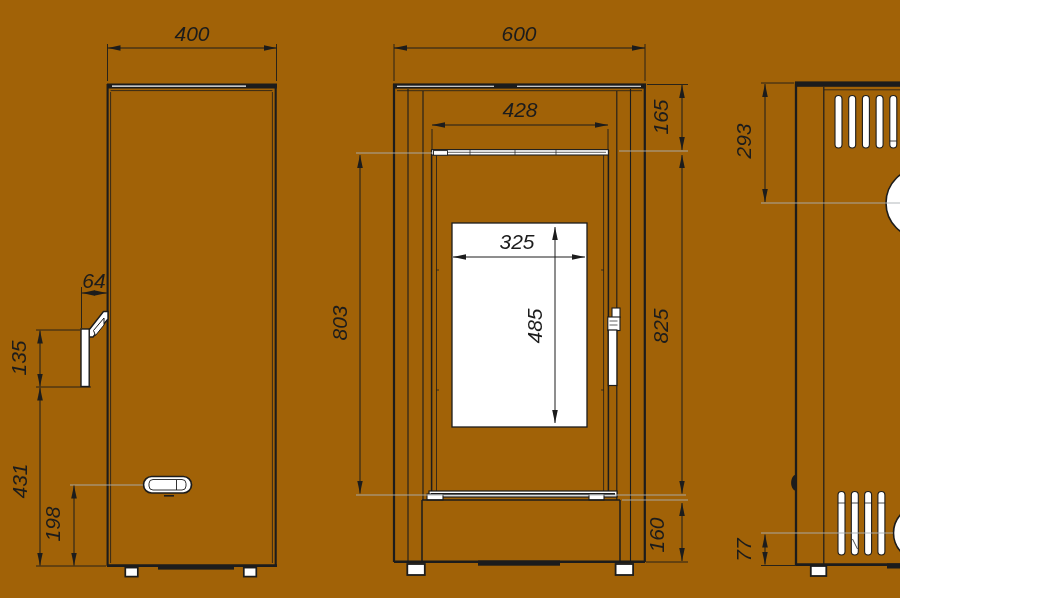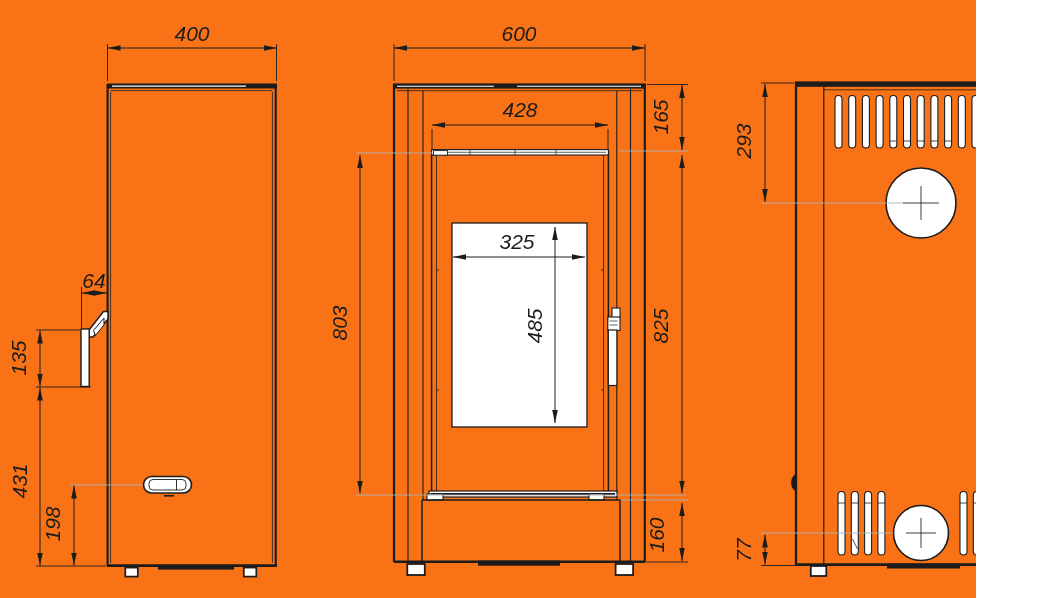--- a/index.html
+++ b/index.html
@@ -1,16 +1,16 @@
 <!DOCTYPE html>
 <html><head>
 <meta charset="utf-8">
 <style>
   html,body{margin:0;padding:0;background:#ffffff;}
-  .canvas{width:976px;height:598px;background:#f97316;position:relative;overflow:hidden;}
+  .canvas{width:900px;height:598px;background:#a16207;position:relative;overflow:hidden;}
   svg{display:block;}
   .dim{font-family:"Liberation Sans",sans-serif;font-style:italic;font-size:21px;fill:#1c1c1c;text-anchor:middle;}
   .ln{stroke:#1c1c1c;fill:none;}
   .wf{fill:#ffffff;stroke:#1c1c1c;}
   .gext{stroke:#aab0b3;stroke-width:0.9;fill:none;}
   .ext{stroke:#1c1c1c;stroke-width:0.9;fill:none;}
   .dimln{stroke:#1c1c1c;stroke-width:1;fill:none;}
 </style>
 </head>
 <body>

